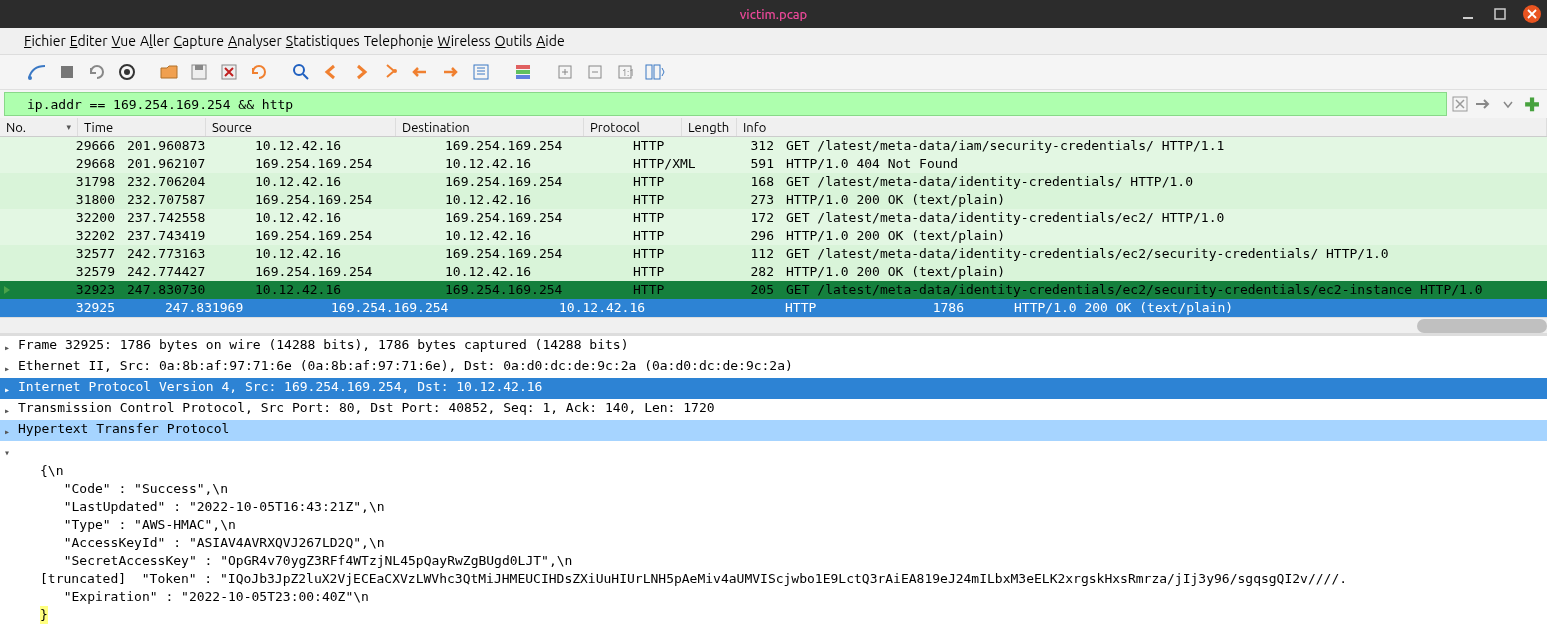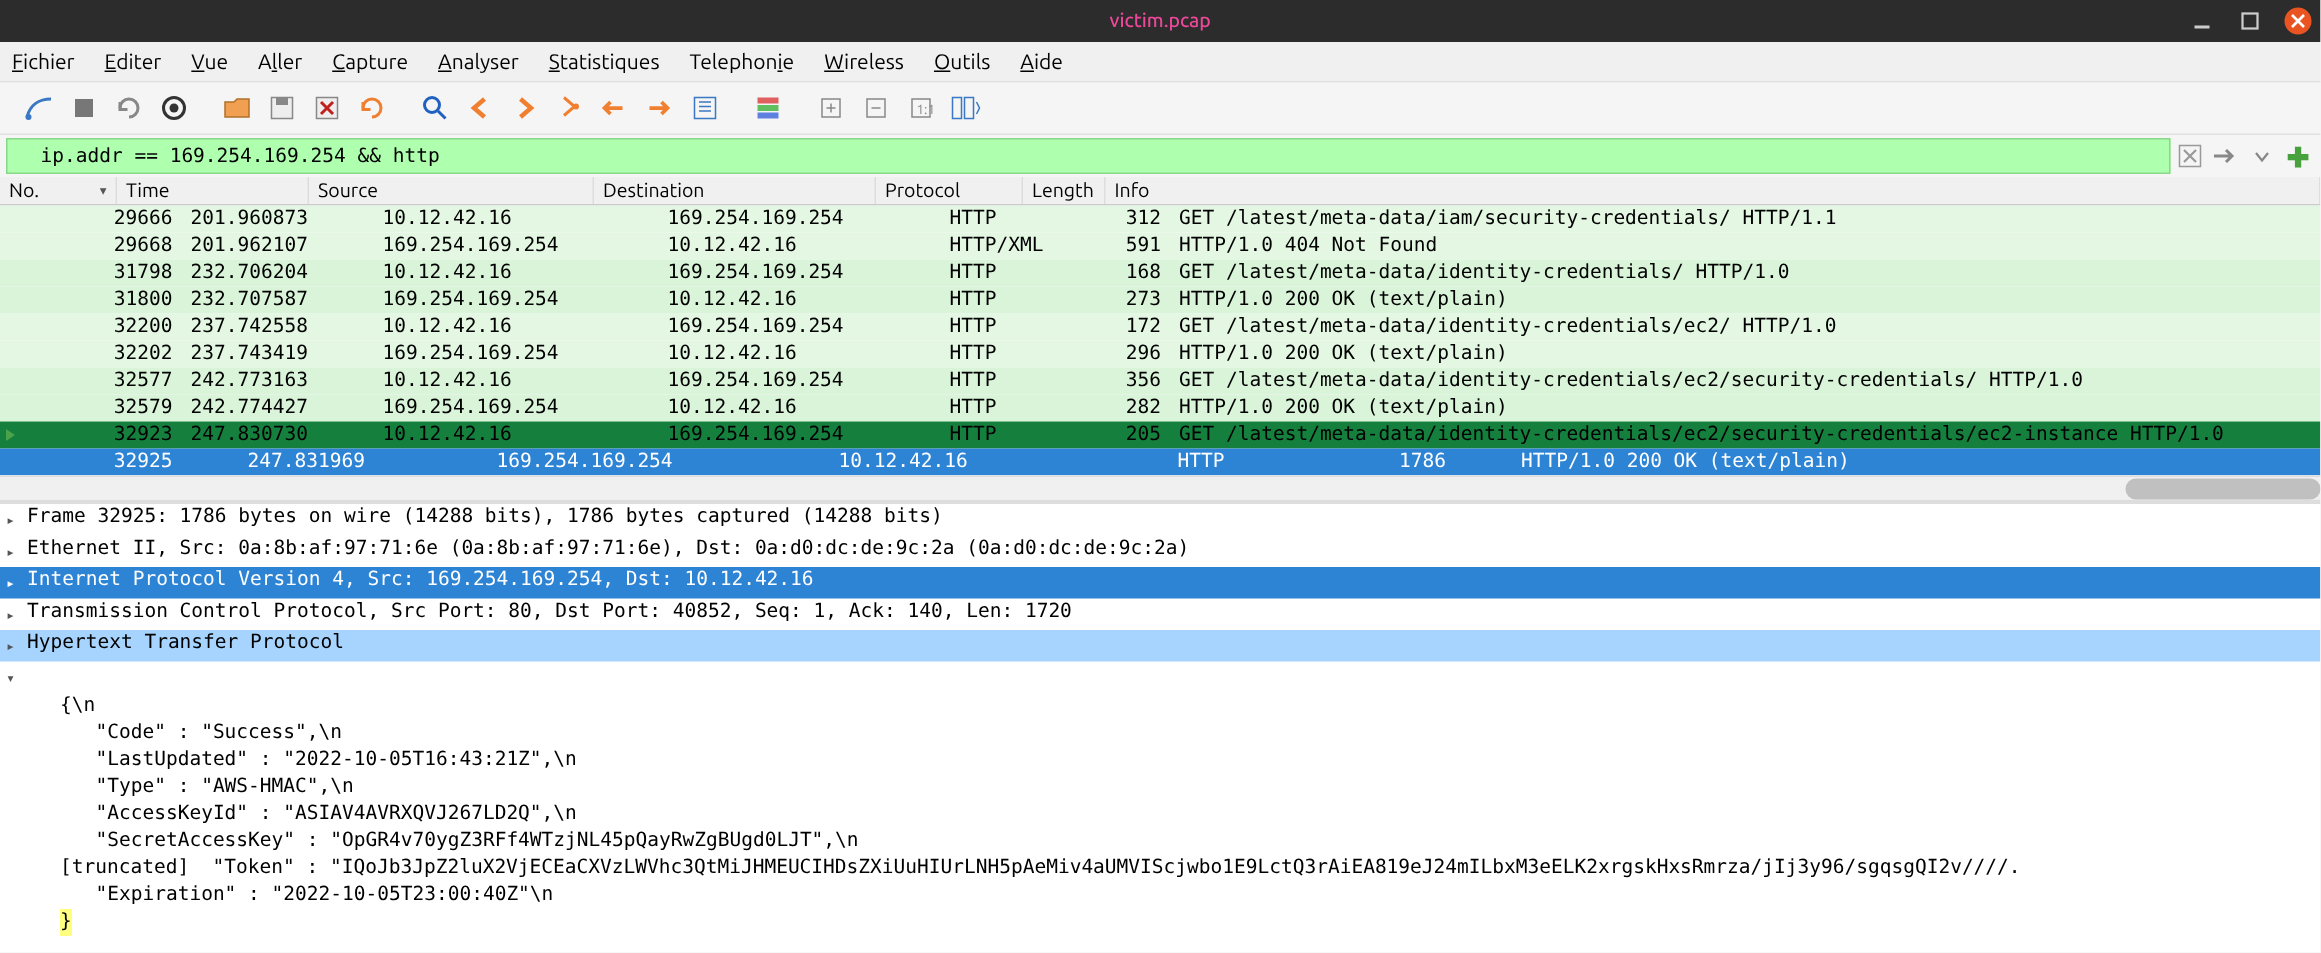--- a/index.html
+++ b/index.html
@@ -38,30 +38,30 @@
     cursor: pointer;
   }
   .win-close {
     background: #e95420;
     border-radius: 50%;
     color: #fff;
   }
   .menubar {
     background: #f0f0f0;
     border-bottom: 1px solid #ddd;
-    padding: 5px 8px;
-    display: flex;
-    gap: 20px;
+    padding: 5px 24px;
+    display: flex;
+    gap: 4px;
     font-size: 14px;
   }
   .menubar span { cursor: pointer; }
   .menubar .u { text-decoration: underline; }
   .toolbar {
     background: #f5f5f5;
-    padding: 4px 13px;
+    padding: 4px 24px;
     display: flex;
     gap: 4px;
     align-items: center;
     border-bottom: 1px solid #e0e0e0;
   }
   .tb-btn {
     width: 26px; height: 26px;
     display: inline-flex;
     align-items: center; justify-content: center;
     border-radius: 3px;
@@ -457,21 +457,21 @@
         <div class="col col-proto">HTTP</div>
         <div class="col col-len">296</div>
         <div class="col col-info">HTTP/1.0 200 OK  (text/plain)</div>
       </div>
       <div class="packet-row row-lgreen">
         <div class="col col-no">32577</div>
         <div class="col col-time">242.773163</div>
         <div class="col col-src">10.12.42.16</div>
         <div class="col col-dst">169.254.169.254</div>
         <div class="col col-proto">HTTP</div>
-        <div class="col col-len">356</div>
+        <div class="col col-len">112</div>
         <div class="col col-info">GET /latest/meta-data/identity-credentials/ec2/security-credentials/ HTTP/1.0</div>
       </div>
       <div class="packet-row row-lgreen">
         <div class="col col-no">32579</div>
         <div class="col col-time">242.774427</div>
         <div class="col col-src">169.254.169.254</div>
         <div class="col col-dst">10.12.42.16</div>
         <div class="col col-proto">HTTP</div>
         <div class="col col-len">282</div>
         <div class="col col-info">HTTP/1.0 200 OK  (text/plain)</div>

